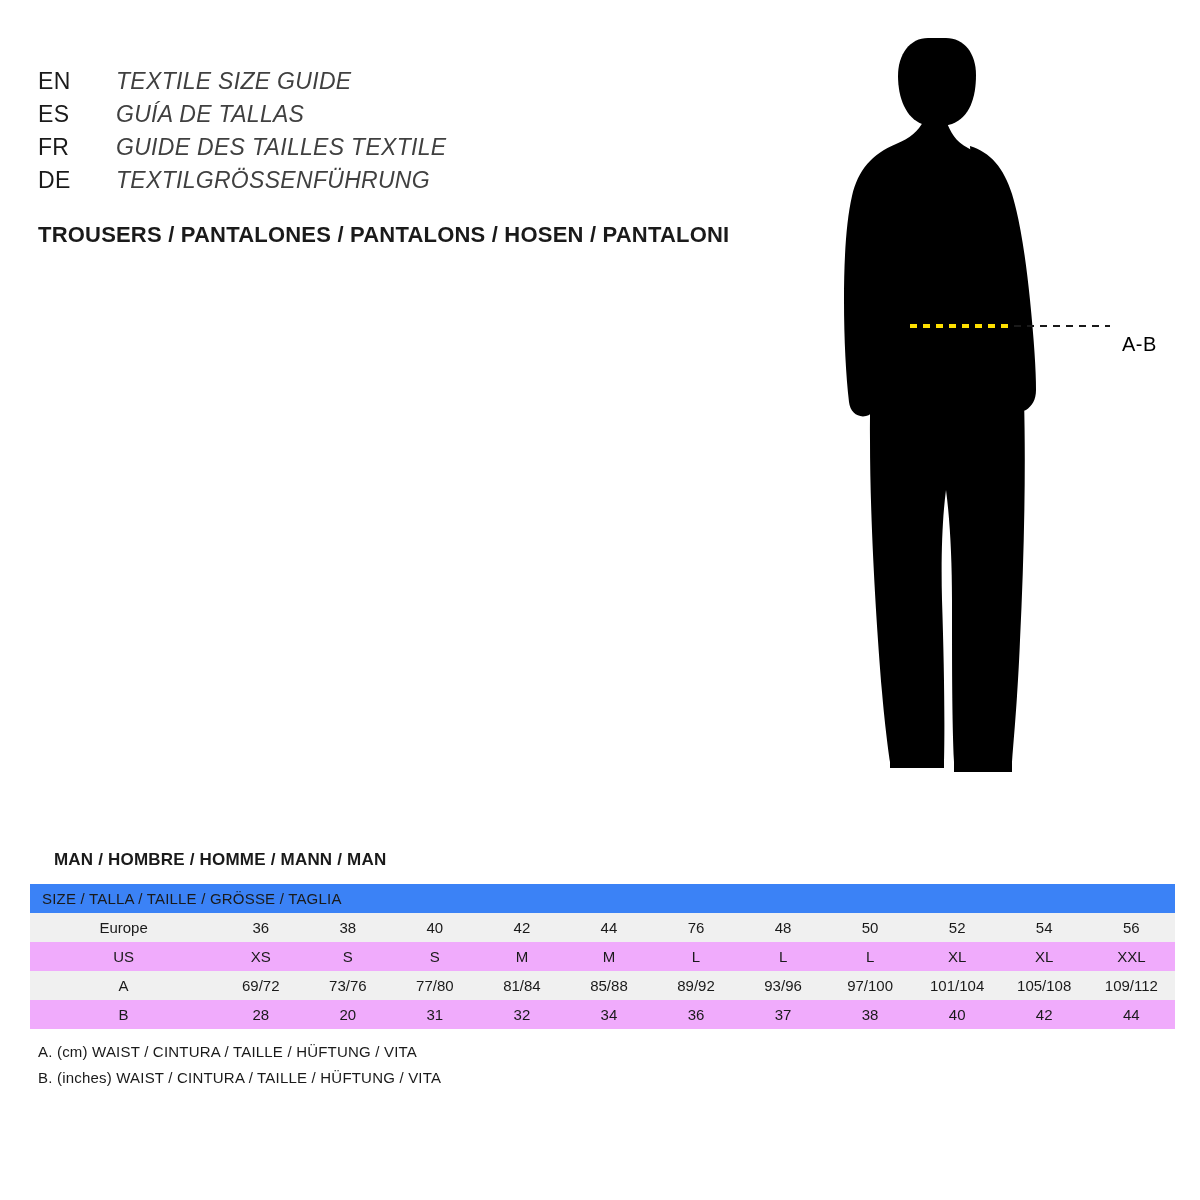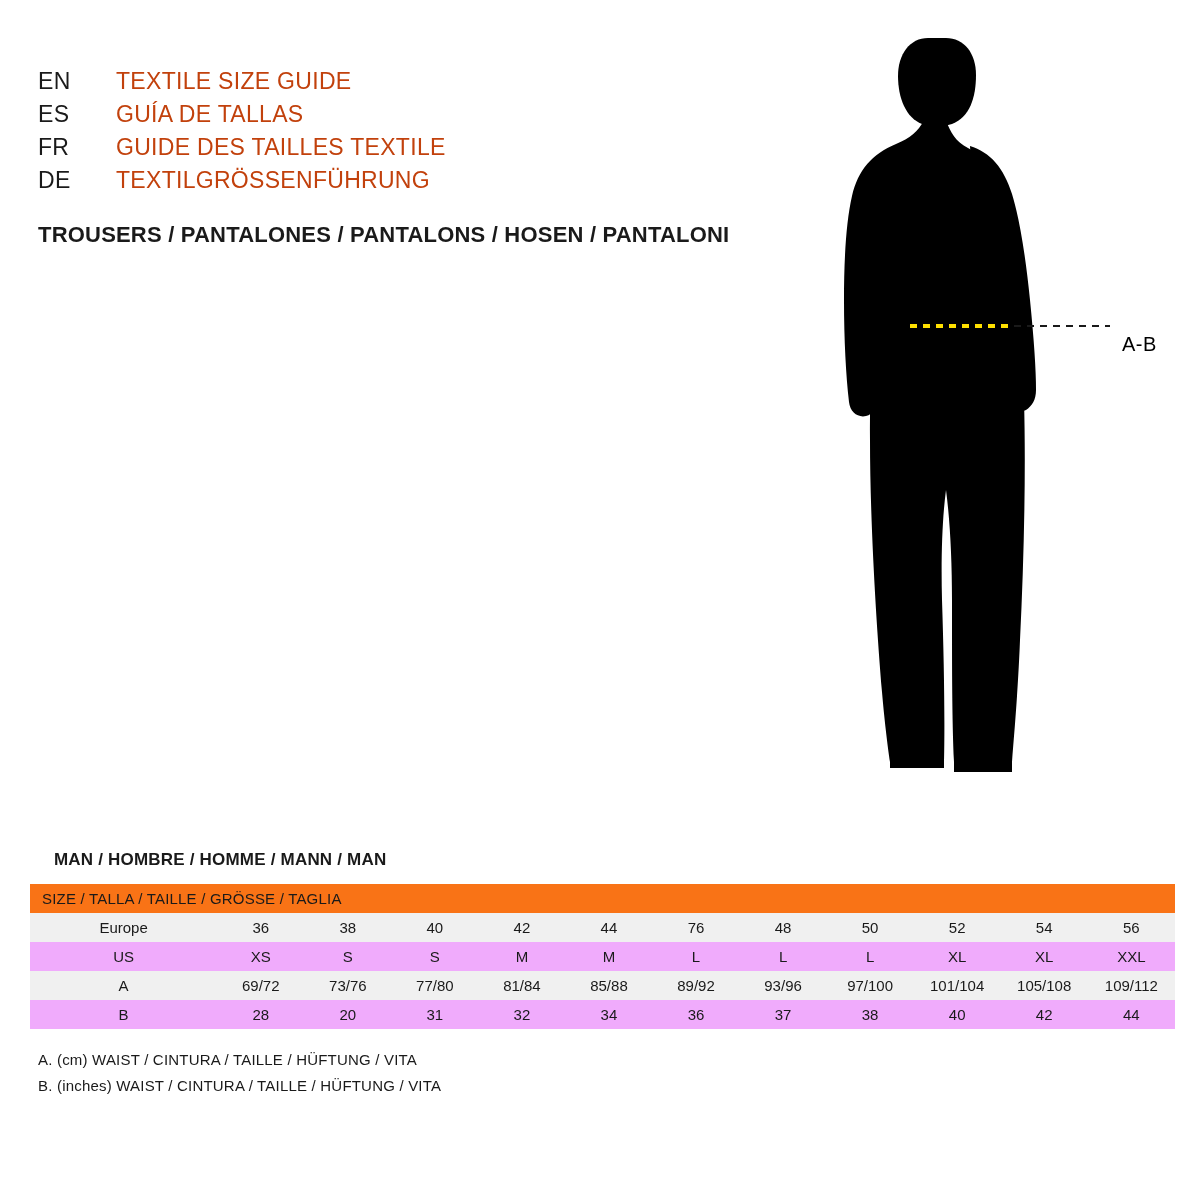--- a/index.html
+++ b/index.html
@@ -31,22 +31,23 @@
   }
   .lang-code {
     width: 78px;
     font-size: 23px;
     letter-spacing: 0.3px;
     color: #1a1a1a;
   }
   .lang-text {
     font-size: 23px;
     letter-spacing: 0.3px;
-    color: #c2410c;
+    color: #404040;
     text-transform: uppercase;
+    font-style: italic;
   }
 
   .garment-title {
     position: absolute;
     left: 38px;
     top: 222px;
     font-size: 22px;
     font-weight: bold;
     letter-spacing: 0.2px;
     color: #1a1a1a;
@@ -98,37 +99,37 @@
   table.size-table th,
   table.size-table td {
     font-size: 15px;
     color: #1a1a1a;
     padding: 0;
     height: 29px;
     text-align: center;
     font-weight: normal;
   }
   tr.header-row {
-    background: #f97316;
+    background: #3b82f6;
   }
   tr.header-row th {
     text-align: left;
     padding-left: 12px;
     font-size: 15px;
     letter-spacing: 0.2px;
     text-transform: uppercase;
   }
   tr.band-light { background: #f0f0f0; }
   tr.band-dark  { background: #f0abfc; }
   td.row-label {
     text-align: left;
     padding-left: 12px;
   }
   .legend {
-    margin-top: 18px;
+    margin-top: 10px;
     margin-left: 8px;
   }
   .legend-line {
     font-size: 15px;
     color: #1a1a1a;
     line-height: 26px;
     letter-spacing: 0.2px;
   }
 </style>
 </head>

